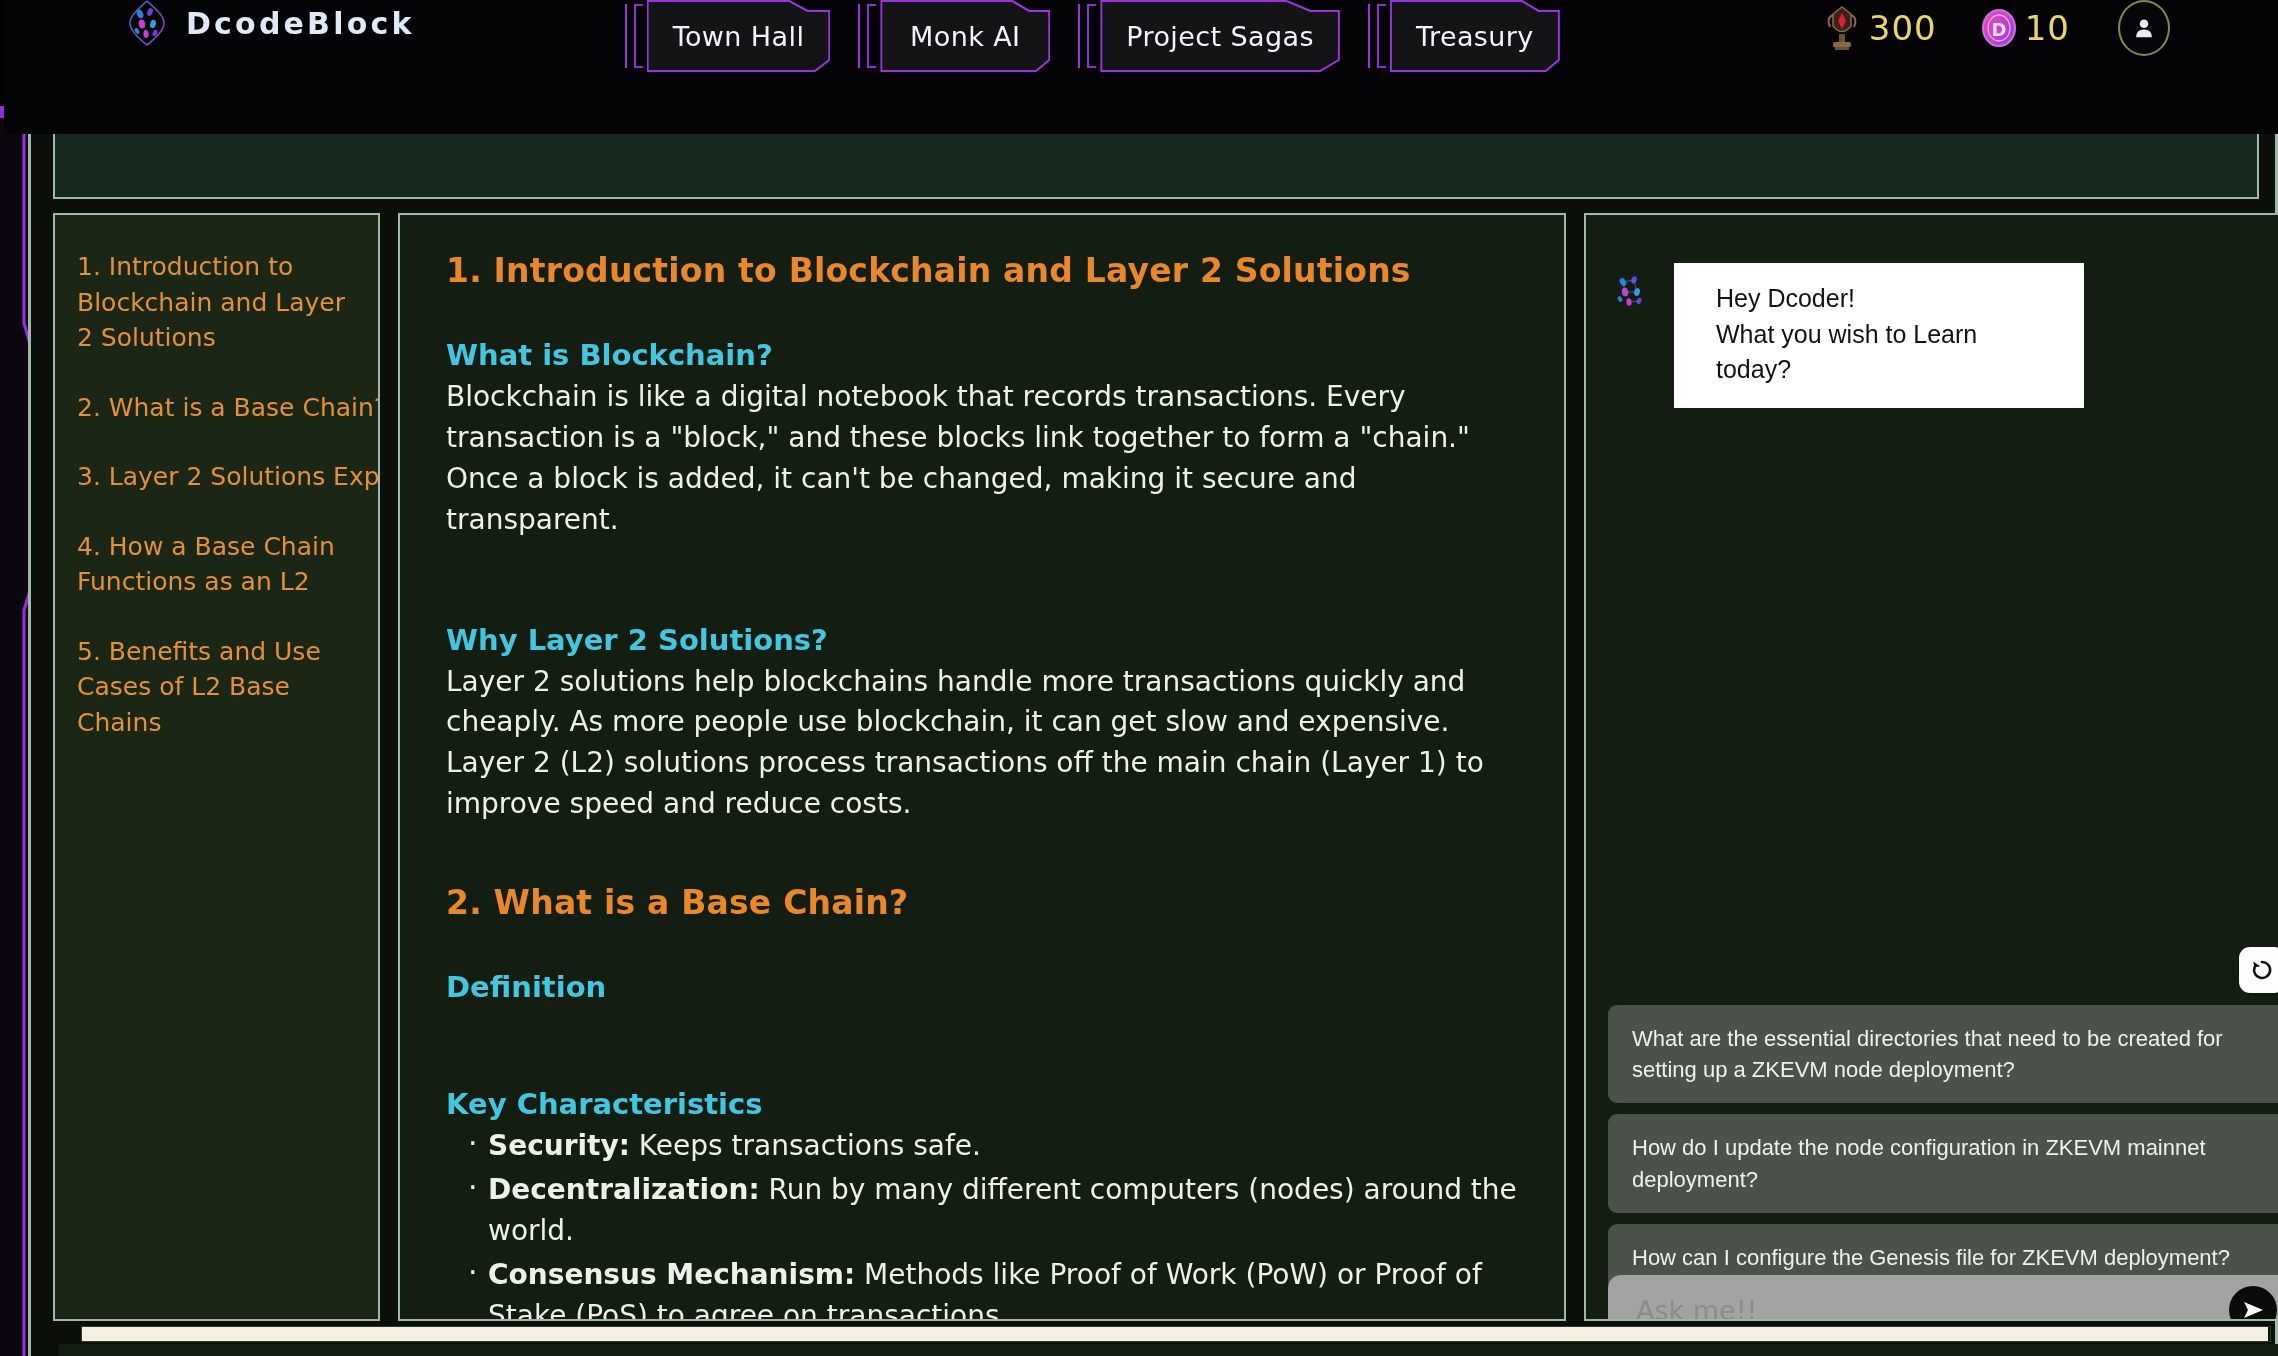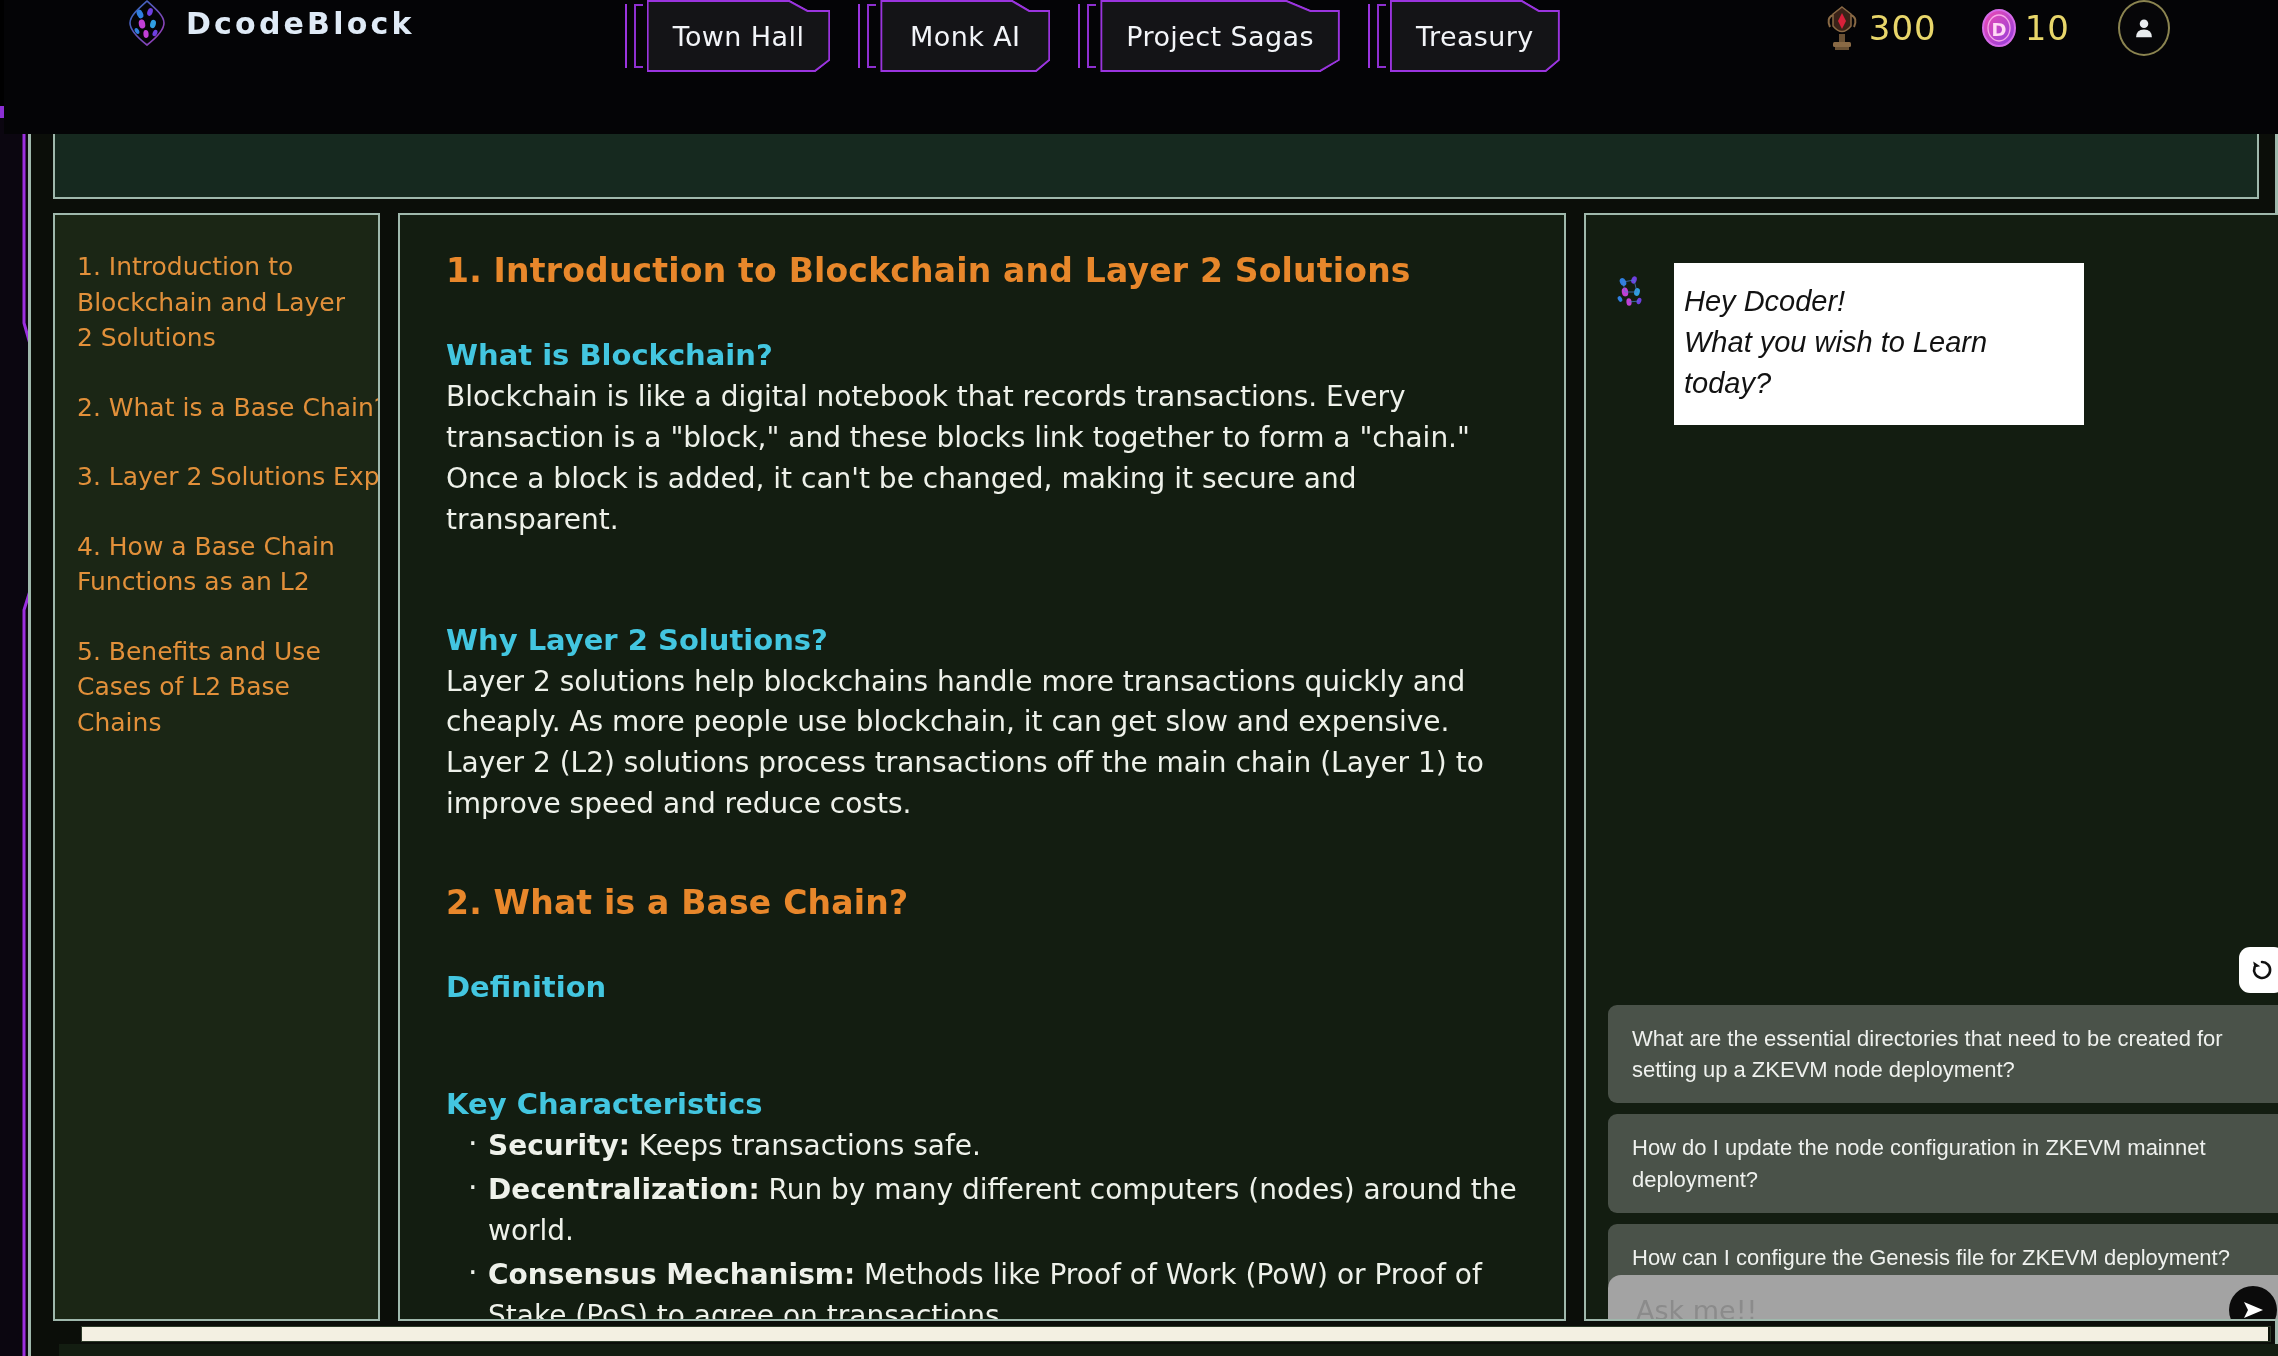--- a/index.html
+++ b/index.html
@@ -270,26 +270,25 @@
     position: absolute;
     top: 20px; left: 0; right: 0;
     height: 680px;
     padding: 28px 24px 0 24px;
   }
   .msg-row { display: flex; align-items: flex-start; gap: 22px; }
   .bot-avatar { width: 42px; height: 44px; flex: none; margin-top: 6px; }
   .bubble {
     background: #ffffff;
     color: #121212;
-    padding: 18px 26px 20px 10px;
-    font-size: 29px;
+    padding: 18px 26px 20px 42px;
+    font-size: 25px;
     line-height: 1.42;
     font-family: "Liberation Sans", sans-serif;
     max-width: 410px;
-    font-style: italic;
   }
   #restore-btn {
     position: absolute;
     top: 732px; right: 30px;
     width: 46px; height: 46px;
     background: #ffffff;
     border-radius: 11px;
     display: flex; align-items: center; justify-content: center;
   }
   #suggestions {

